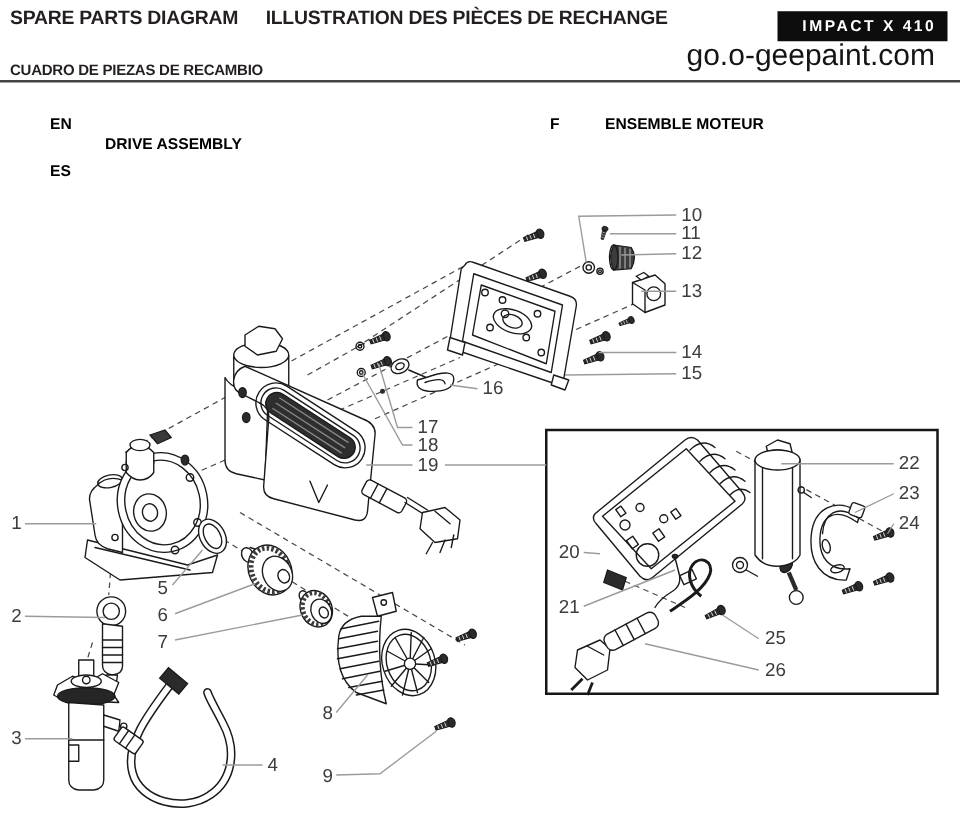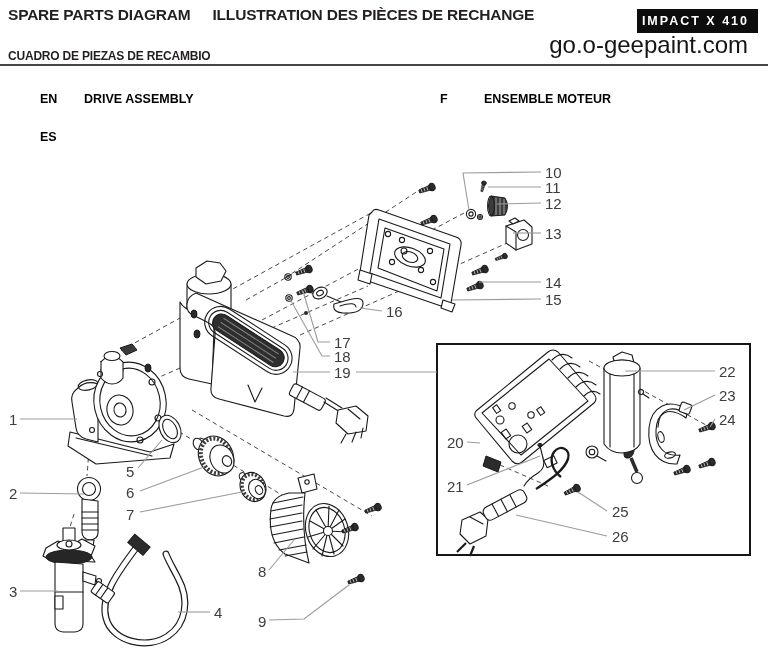--- a/index.html
+++ b/index.html
@@ -2,21 +2,21 @@
 <html><head>
 <meta charset="utf-8">
 <style>
   html,body{margin:0;padding:0;background:#fff;}
   .page{position:relative;width:768px;height:665px;background:#fff;overflow:hidden;
         font-family:"Liberation Sans",sans-serif;color:#231f20;}
   .title-row1{position:absolute;left:8px;top:6px;font-size:15.5px;font-weight:bold;
               letter-spacing:-0.2px;white-space:nowrap;}
   .title-fr{margin-left:22px;}
   .badge{position:absolute;right:10px;top:9px;background:#0d0d0d;color:#fff;
-         font-size:12.5px;font-weight:bold;letter-spacing:2px;padding:5px 9px 5px 5px;}
+         font-size:12.5px;font-weight:bold;letter-spacing:2px;padding:5px 9px 5px 20px;}
   .title-row2{position:absolute;left:8px;top:49px;font-size:12px;font-weight:bold;
               letter-spacing:-0.2px;}
   .website{position:absolute;right:20px;top:31px;font-size:24px;color:#151515;}
   .rule{position:absolute;left:0;top:64px;width:768px;height:2px;background:#454545;}
   .legend-item{position:absolute;font-weight:bold;font-size:12.5px;color:#000000;white-space:nowrap;padding-left:32px;}
   #diagram-wrap{position:absolute;left:0;top:0;width:768px;height:665px;}
   svg{display:block;}
   .ln{stroke:#1a1a1a;stroke-width:1.1;fill:none;stroke-linejoin:round;stroke-linecap:round;}
   .lnf{stroke:#1a1a1a;stroke-width:1.1;fill:#ffffff;stroke-linejoin:round;stroke-linecap:round;}
   .dk{stroke:#1a1a1a;stroke-width:1;fill:#2b2b2b;}
@@ -30,21 +30,21 @@
 
   <div class="title-row1">
     <span>SPARE PARTS DIAGRAM</span><span class="title-fr">ILLUSTRATION DES PIÈCES DE RECHANGE</span>
   </div>
   <div class="badge">IMPACT X 410</div>
   <div class="title-row2">CUADRO DE PIEZAS DE RECAMBIO</div>
   <div class="website">go.o-geepaint.com</div>
   <div class="rule"></div>
 
   <div class="legend-item" style="left:8px;top:92px;">EN</div>
-  <div class="legend-item" style="left:52px;top:92px;">DRIVE ASSEMBLY</div>
+  <div class="legend-item" style="left:52px;top:108px;">DRIVE ASSEMBLY</div>
   <div class="legend-item" style="left:408px;top:92px;">F</div>
   <div class="legend-item" style="left:452px;top:92px;">ENSEMBLE MOTEUR</div>
   <div class="legend-item" style="left:8px;top:130px;">ES</div>
 
   <div id="diagram-wrap">
   <svg id="diagram-svg" width="768" height="665" viewBox="0 0 768 665" xmlns="http://www.w3.org/2000/svg">
     <defs>
       <g id="screw">
         <ellipse cx="0" cy="0" rx="3" ry="3.8" fill="#2b2b2b" stroke="#1a1a1a"></ellipse>
         <path d="M2,-2.4 L13.5,-1.5 L13.5,1.5 L2,2.4 Z" fill="#2b2b2b" stroke="#1a1a1a" stroke-width="0.8"></path>

